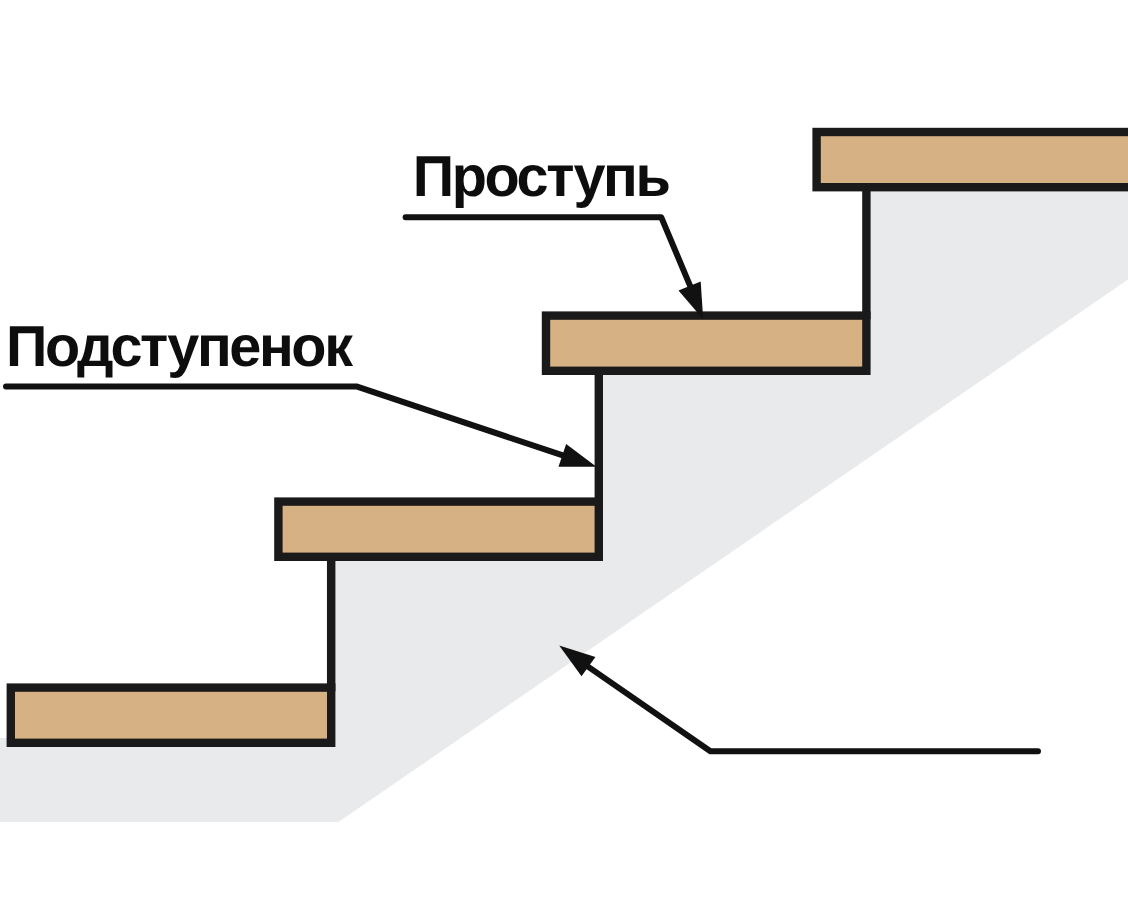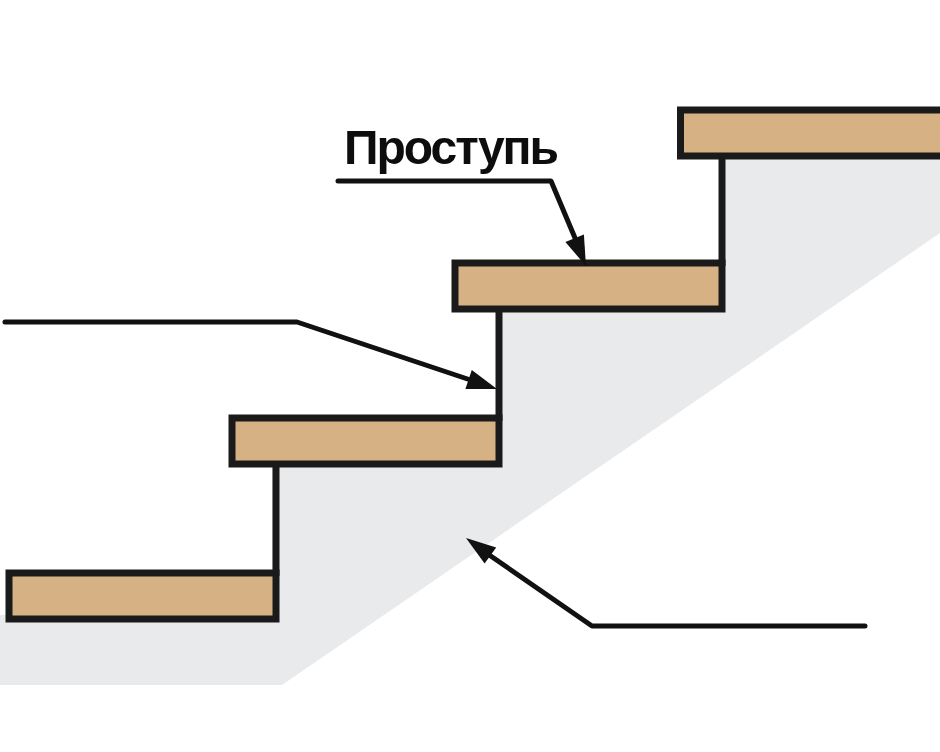--- a/index.html
+++ b/index.html
@@ -66,15 +66,16 @@
     </g>
     <g stroke="none" fill="#111111">
       <polygon points="586,266 565.4,242.1 583.9,234.5"></polygon>
       <polygon points="497,389 465.4,389 471.8,370"></polygon>
       <polygon points="466,538 496.2,547.4 484.6,563.6"></polygon>
     </g>
   </svg>
 
   <div class="part-label label-tread" style="color: rgb(13, 13, 13);">Проступь</div>
 
+  <div class="part-label label-riser" style="color: rgb(13, 13, 13);">Подступенок</div>
 
 
 </div>
 
 </body></html>

